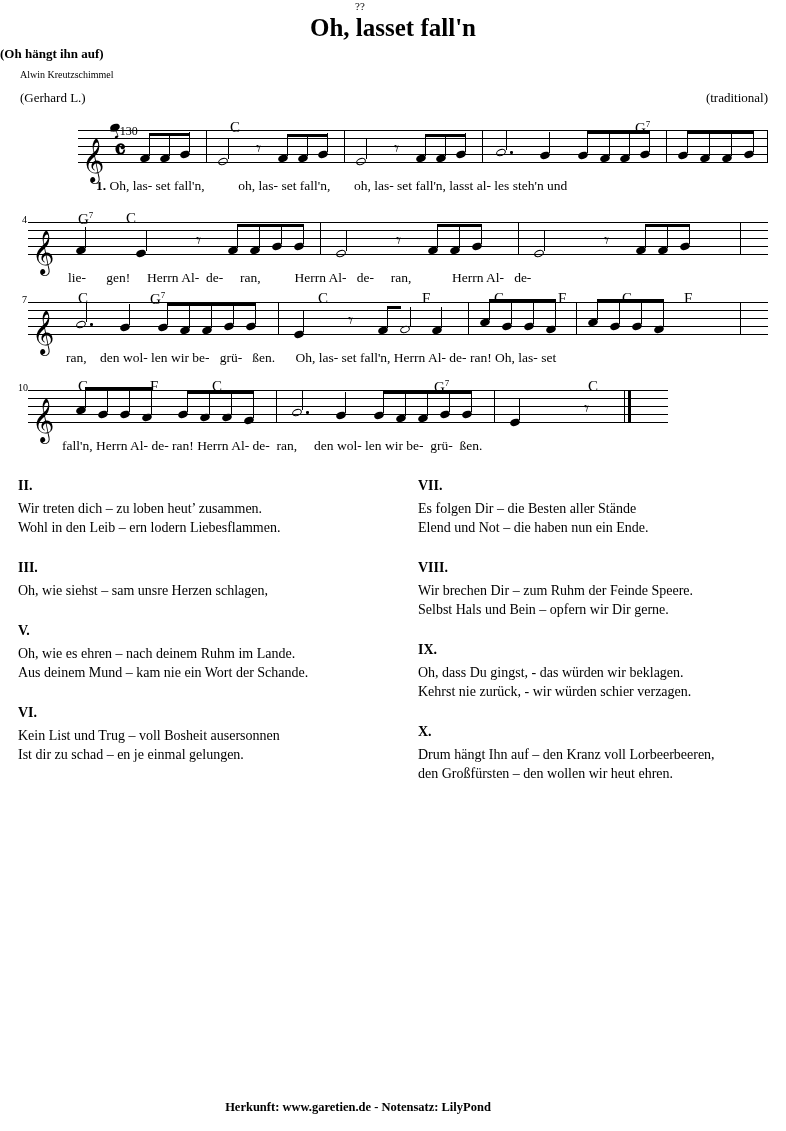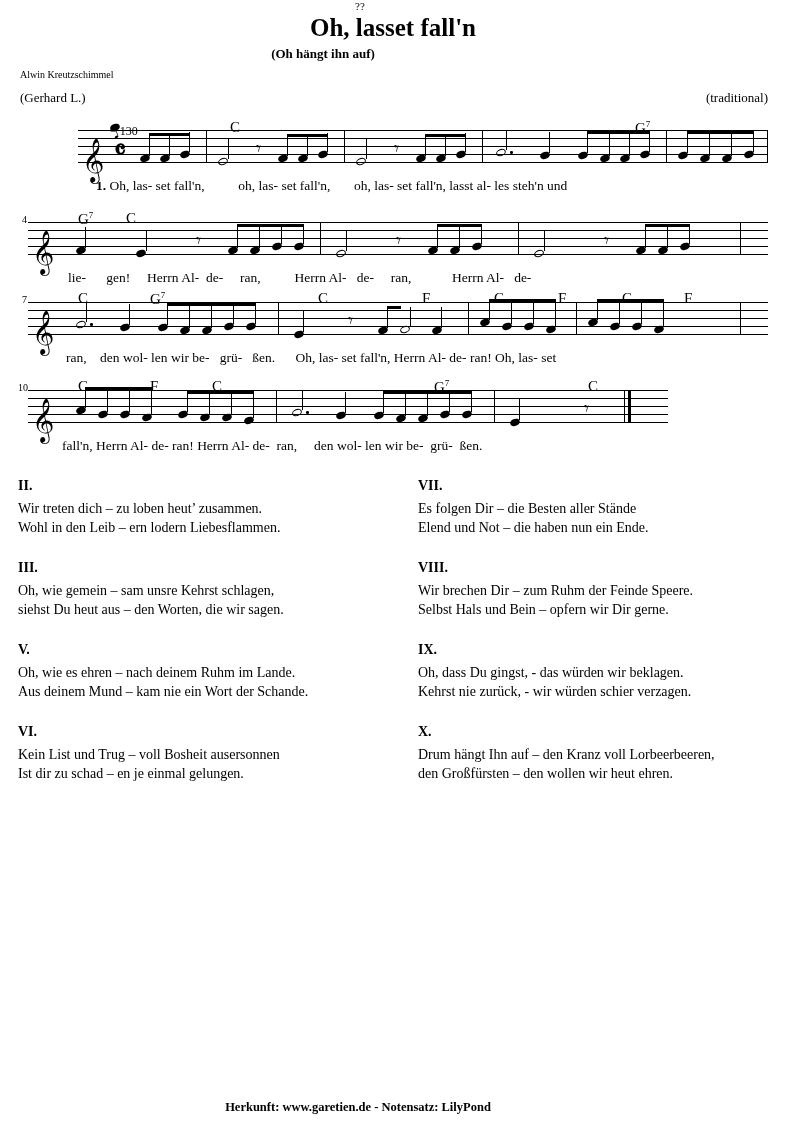--- a/index.html
+++ b/index.html
@@ -2,21 +2,21 @@
 <html><head>
 <meta charset="utf-8">
 <style>
   html,body{margin:0;padding:0;background:#ffffff;}
   body{width:786px;height:1131px;font-family:"Liberation Serif",serif;color:#000;position:relative;overflow:hidden;}
   .page{position:relative;width:786px;height:1131px;}
 
   
   .tagline{position:absolute;top:0px;left:355px;font-size:11px;}
   .title{position:absolute;top:14px;left:0;width:786px;text-align:center;font-size:25px;font-weight:bold;font-family:"Liberation Serif",serif;}
-  .subtitle{position:absolute;top:46px;left:0;width:646px;text-align:center;font-size:13px;font-weight:bold;}
+  .subtitle{position:absolute;top:46px;left:0;width:646px;text-align:left;font-size:13px;font-weight:bold;}
   .composer1{position:absolute;top:69px;left:20px;font-size:10px;}
   .composer2{position:absolute;top:90px;left:20px;font-size:13px;}
   .traditional{position:absolute;top:90px;right:18px;font-size:13px;}
 
   
   .system{position:absolute;left:0;width:786px;}
   .staff{position:absolute;left:78px;width:690px;height:32px;}
   .staff .ln{position:absolute;left:0;width:100%;height:1px;background:#000;}
   .staff .ln:nth-child(1){top:0px;}
   .staff .ln:nth-child(2){top:8px;}
@@ -366,22 +366,21 @@
 
   <div class="verses">
     <div class="vcol left">
       <div class="vblock">
         <div class="vnum">II.</div>
         <div class="vline">Wir treten dich – zu loben heut’ zusammen.</div>
         <div class="vline">Wohl in den Leib – ern lodern Liebesflammen.</div>
       </div>
       <div class="vblock">
         <div class="vnum">III.</div>
-        <div class="vline">Oh, wie gemein – sam unsre Kehrst schlagen,</div>
-        <div class="vline">siehst Du heut aus – den Worten, die wir sagen.</div>
+        <div class="vline">Oh, wie siehst – sam unsre Herzen schlagen,</div>
       </div>
       <div class="vblock">
         <div class="vnum">V.</div>
         <div class="vline">Oh, wie es ehren – nach deinem Ruhm im Lande.</div>
         <div class="vline">Aus deinem Mund – kam nie ein Wort der Schande.</div>
       </div>
       <div class="vblock">
         <div class="vnum">VI.</div>
         <div class="vline">Kein List und Trug – voll Bosheit ausersonnen</div>
         <div class="vline">Ist dir zu schad – en je einmal gelungen.</div>

